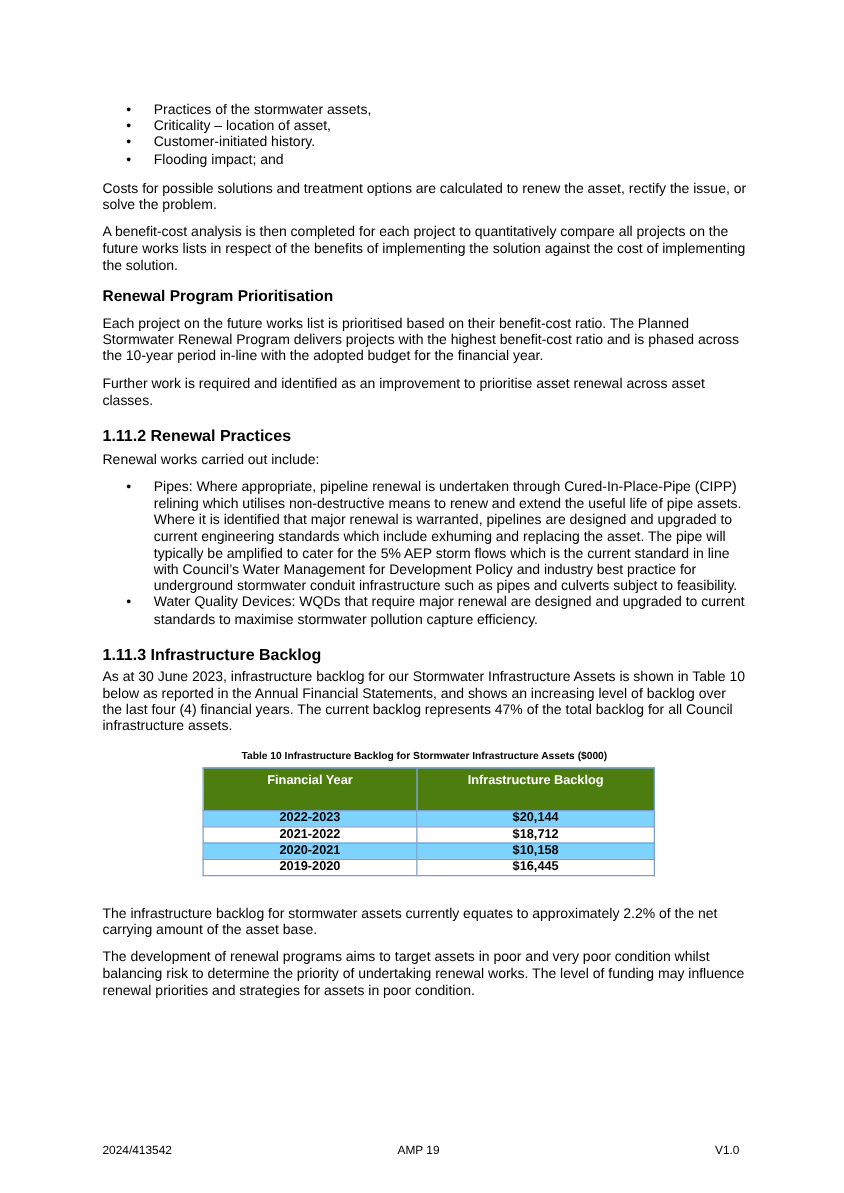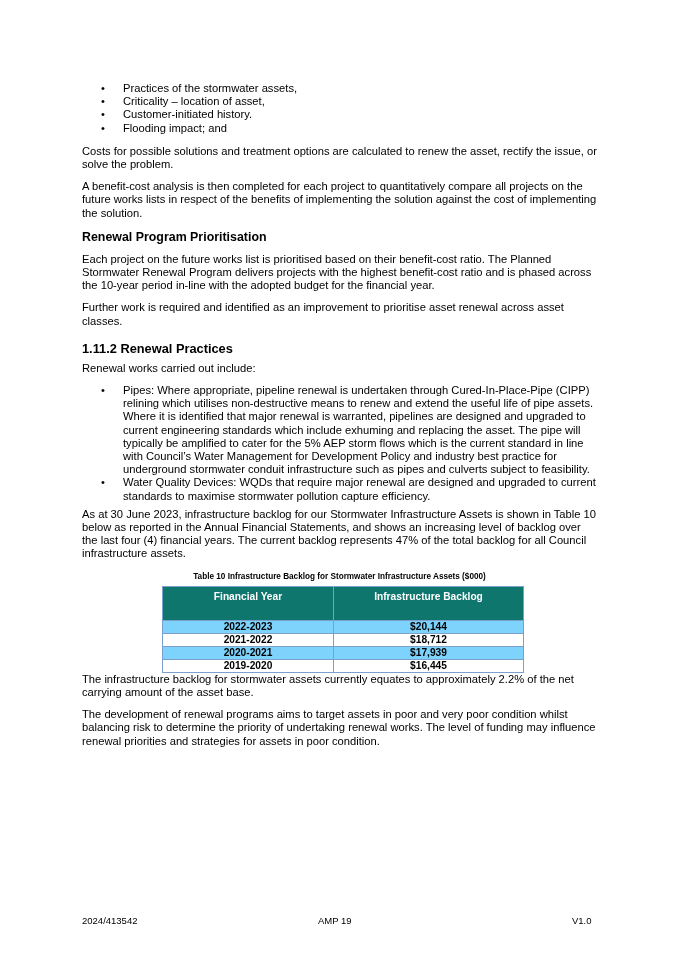--- a/index.html
+++ b/index.html
@@ -8,21 +8,21 @@
   .page { position: absolute; left: 82px; top: 82px; width: 515px; }
   ul.bullets { margin: 0; padding: 0; list-style: none; }
   ul.bullets li { position: relative; padding-left: 41px; }
   ul.bullets li::before { content: "\2022"; position: absolute; left: 19px; top: 0; }
   p { margin: 0; }
   .mt9 { margin-top: 9px; }
   h3 { font-size: 12.4px; font-weight: bold; margin: 0; line-height: 15px; }
   h2 { font-size: 12.8px; font-weight: bold; margin: 0; line-height: 15px; }
   .caption { font-size: 8.2px; font-weight: bold; text-align: center; margin-top: 11px; line-height: 10px; }
   table.backlog { border-collapse: collapse; margin: 4px 0 0 80px; width: 362px; font-size: 10.2px; }
-  table.backlog th { background: #0f766e; color: #ffffff; font-weight: bold; height: 29px;
+  table.backlog th { background: #4d7c0f; color: #ffffff; font-weight: bold; height: 29px;
                      vertical-align: top; padding-top: 3px; text-align: center; border: 1px solid #7ba0cd; }
   table.backlog td { text-align: center; font-weight: bold; height: 12px; padding: 0; line-height: 12px;
                      border-left: 1px solid #7ba0cd; border-right: 1px solid #7ba0cd; border-bottom: 1px solid #7ba0cd; }
   table.backlog tr.alt td { background: #7dd3fc; }
   table.backlog th.col1 { width: 168px; }
   .footer { position: absolute; top: 914px; font-size: 9.5px; color: #000; }
 </style>
 </head>
 <body>
 
@@ -41,20 +41,21 @@
   <p class="mt9" style="margin-top:8px">Each project on the future works list is prioritised based on their benefit-cost ratio. The Planned Stormwater Renewal Program delivers projects with the highest benefit-cost ratio and is phased across the 10-year period in-line with the adopted budget for the financial year.</p>
   <p class="mt9">Further work is required and identified as an improvement to prioritise asset renewal across asset classes.</p>
 
   <h2 style="margin-top:13px">1.11.2  Renewal Practices</h2>
   <p style="margin-top:6px">Renewal works carried out include:</p>
   <ul class="bullets" style="margin-top:9px">
     <li>Pipes: Where appropriate, pipeline renewal is undertaken through Cured-In-Place-Pipe (CIPP) relining which utilises non-destructive means to renew and extend the useful life of pipe assets. Where it is identified that major renewal is warranted, pipelines are designed and upgraded to current engineering standards which include exhuming and replacing the asset. The pipe will typically be amplified to cater for the 5% AEP storm flows which is the current standard in line with Council’s Water Management for Development Policy and industry best practice for underground stormwater conduit infrastructure such as pipes and culverts subject to feasibility.</li>
     <li>Water Quality Devices: WQDs that require major renewal are designed and upgraded to current standards to maximise stormwater pollution capture efficiency.</li>
   </ul>
 
+  <h2 style="margin-top:13px">1.11.3  Infrastructure Backlog</h2>
   <p style="margin-top:5px">As at 30 June 2023, infrastructure backlog for our Stormwater Infrastructure Assets is shown in Table 10 below as reported in the Annual Financial Statements, and shows an increasing level of backlog over the last four (4) financial years. The current backlog represents 47% of the total backlog for all Council infrastructure assets.</p>
 
   <div class="caption">Table 10 Infrastructure Backlog for Stormwater Infrastructure Assets ($000)</div>
   <table class="backlog">
     <thead>
       <tr>
         <th class="col1">Financial Year</th>
         <th>Infrastructure Backlog</th>
       </tr>
     </thead>
@@ -62,28 +63,28 @@
       <tr class="alt">
         <td>2022-2023</td>
         <td>$20,144</td>
       </tr>
       <tr>
         <td>2021-2022</td>
         <td>$18,712</td>
       </tr>
       <tr class="alt">
         <td>2020-2021</td>
-        <td>$17,939</td>
+        <td>$10,158</td>
       </tr>
       <tr>
         <td>2019-2020</td>
         <td>$16,445</td>
       </tr>
     </tbody>
   </table>
 
-  <p style="">The infrastructure backlog for stormwater assets currently equates to approximately 2.2% of the net carrying amount of the asset base.</p>
+  <p style="margin-top:24px">The infrastructure backlog for stormwater assets currently equates to approximately 2.2% of the net carrying amount of the asset base.</p>
   <p class="mt9">The development of renewal programs aims to target assets in poor and very poor condition whilst balancing risk to determine the priority of undertaking renewal works. The level of funding may influence renewal priorities and strategies for assets in poor condition.</p>
 </div>
 
 <div class="footer" style="left:82px">2024/413542</div>
 <div class="footer" style="left:318px">AMP 19</div>
 <div class="footer" style="left:572px">V1.0</div>
 
 </body></html>

